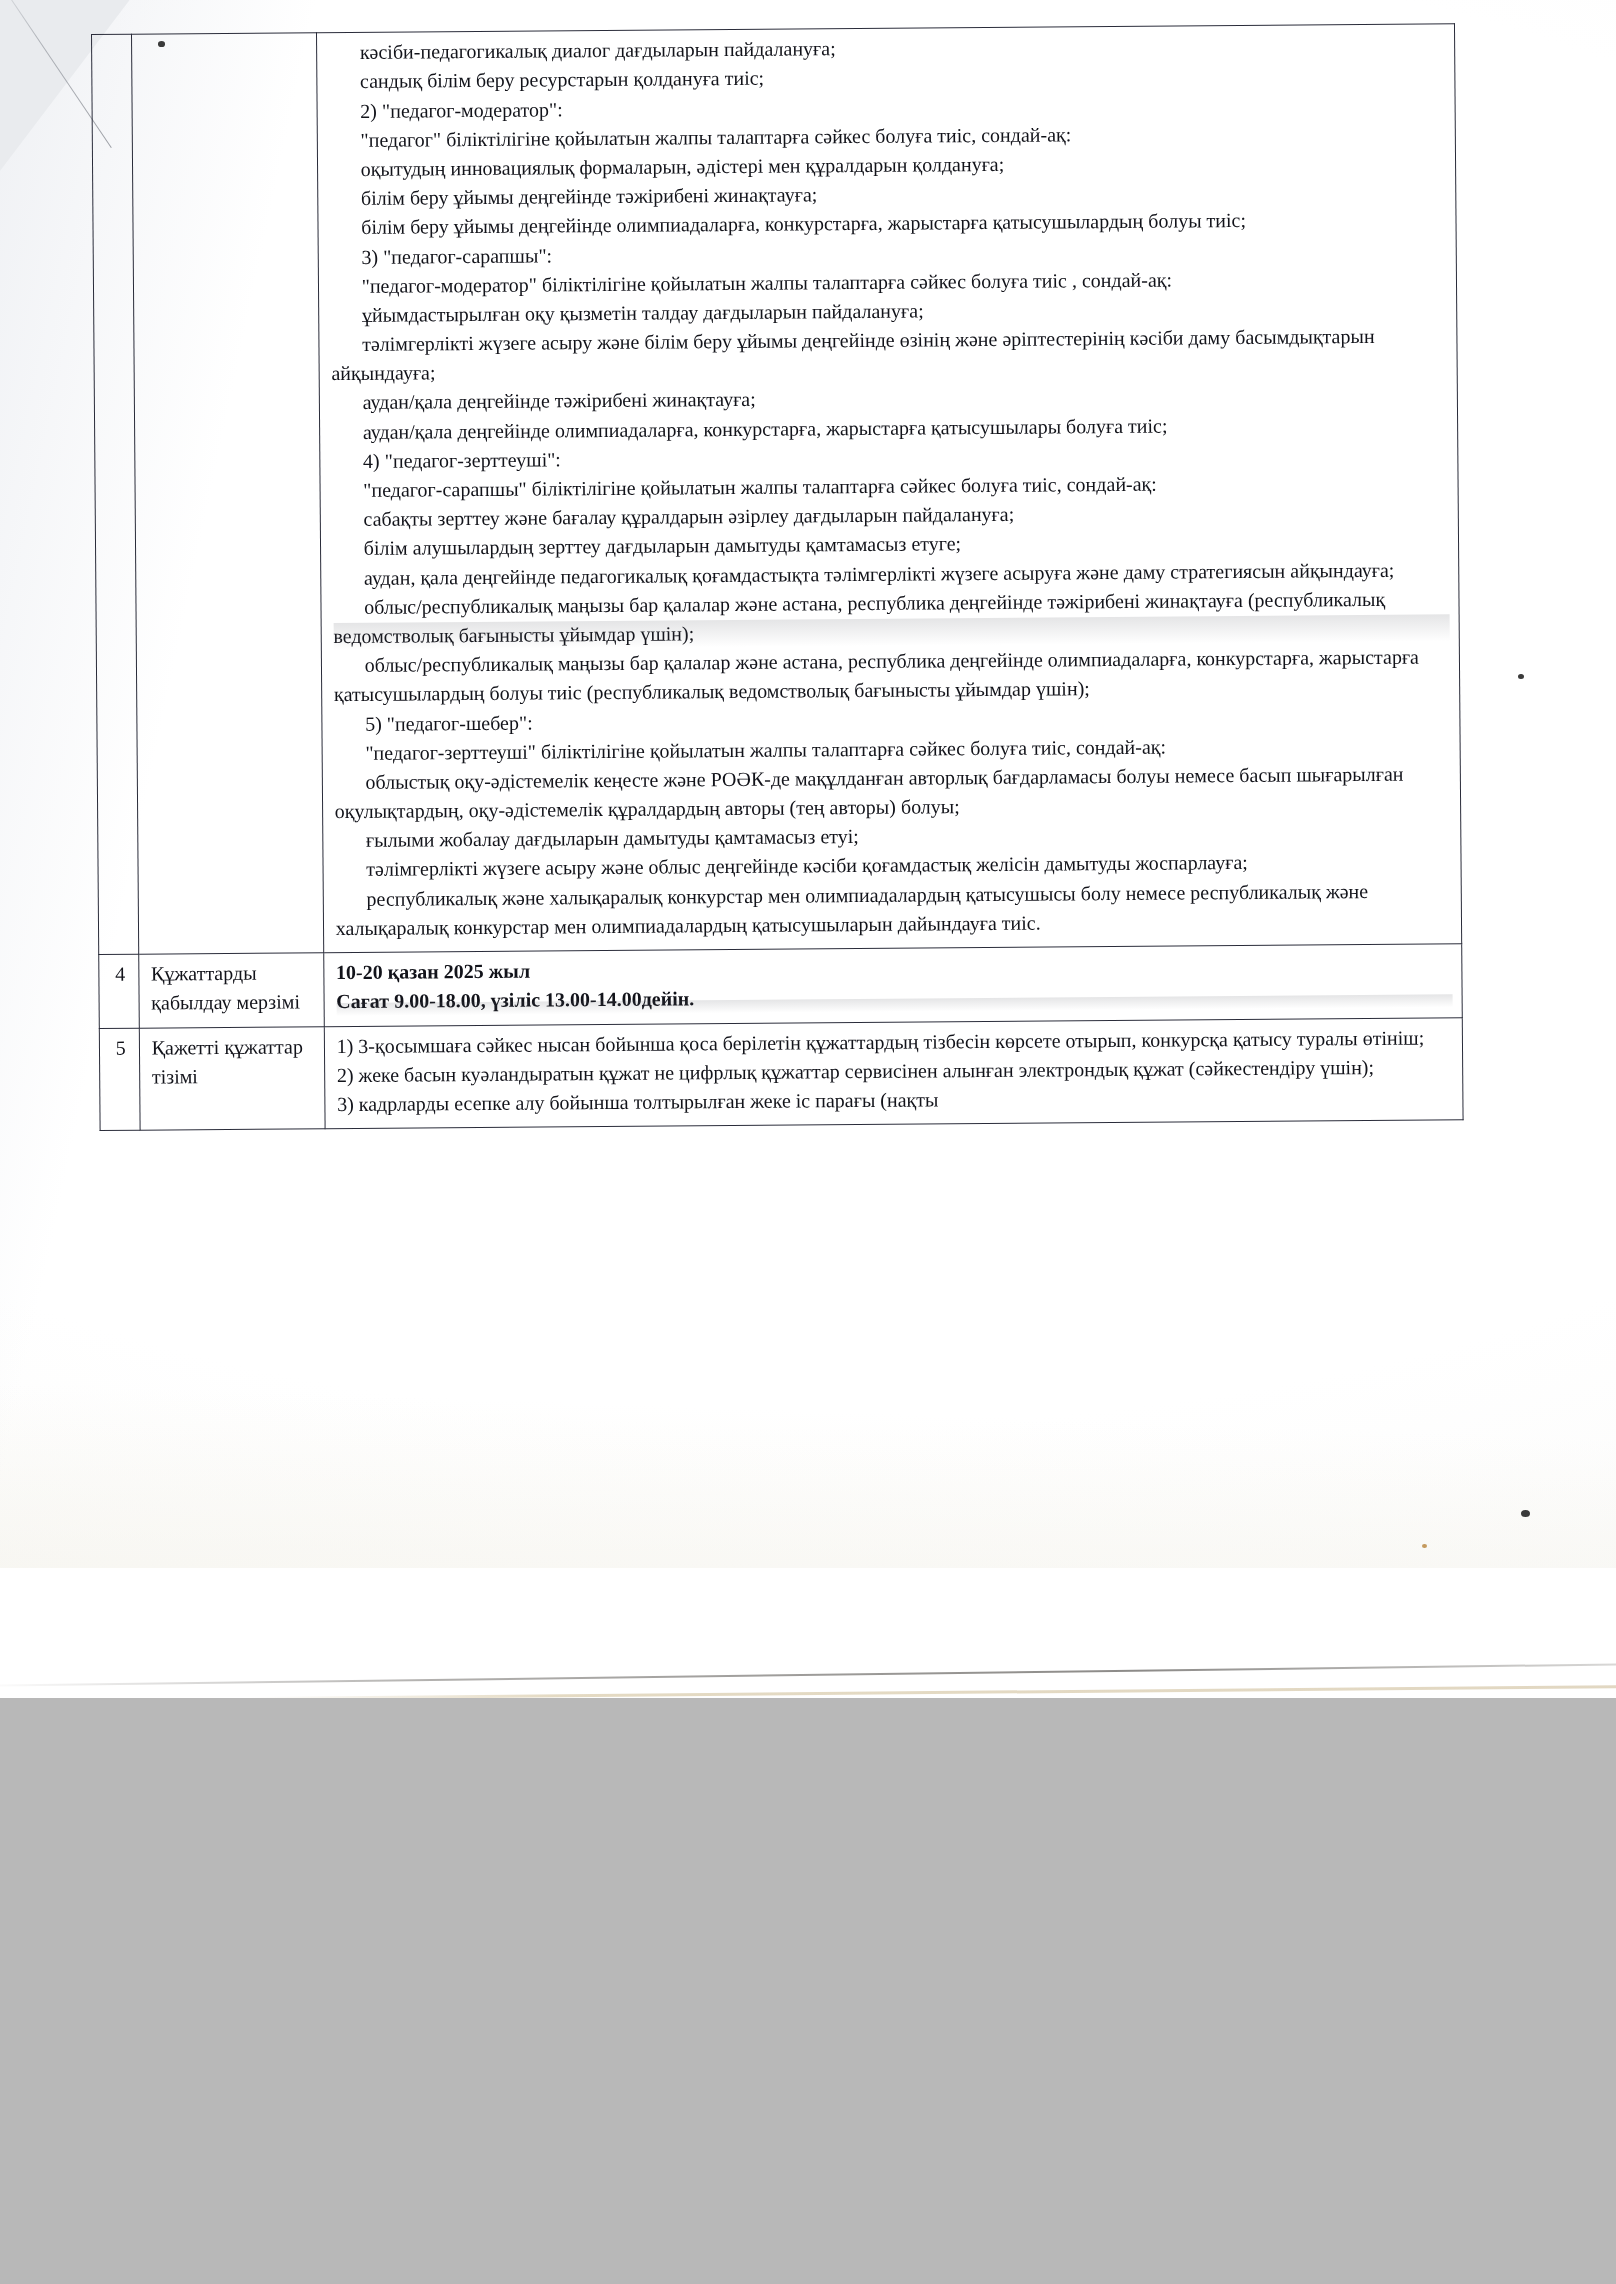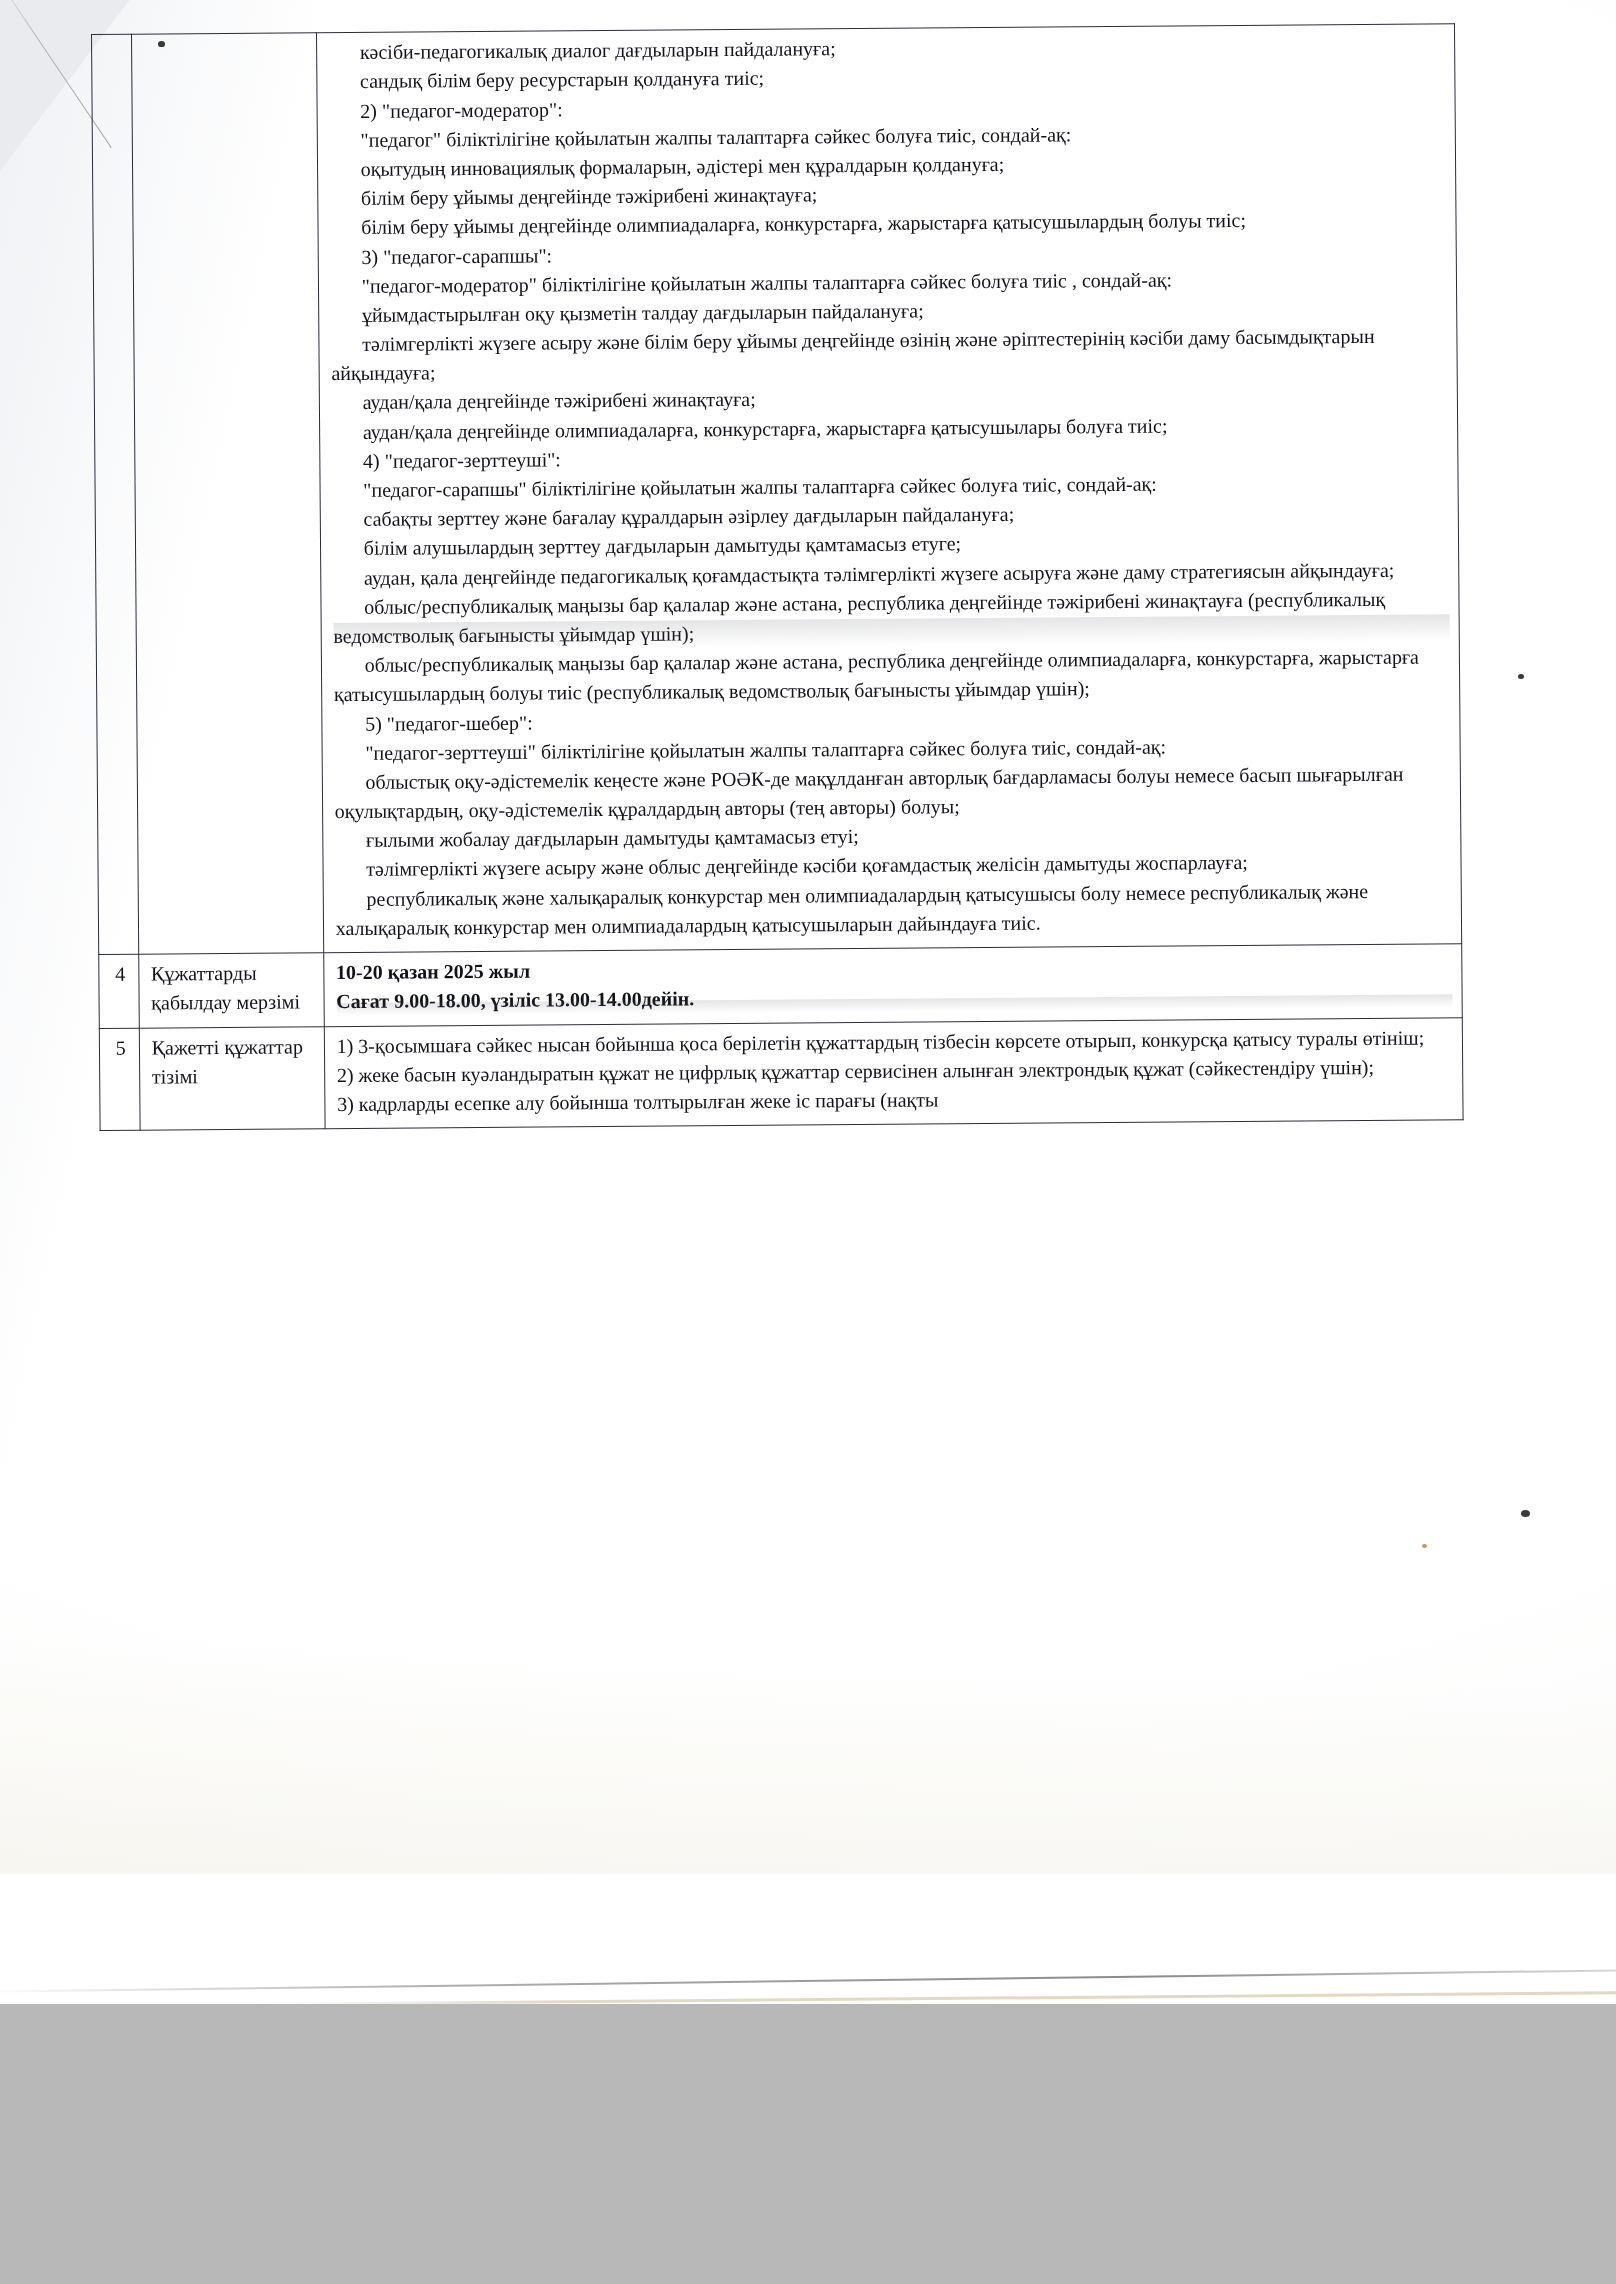--- a/index.html
+++ b/index.html
@@ -4,21 +4,21 @@
 <title>Scanned document page</title>
 <style>
   html, body {
     margin: 0;
     padding: 0;
     background: #b8b8b8;
   }
   #page {
     position: relative;
     width: 1616px;
-    height: 2004px;
+    height: 1698px;
     background: #ffffff;
     overflow: hidden;
     font-family: "Liberation Serif", "DejaVu Serif", serif;
     color: #12131a;
   }
 
   
   .paper-tint {
     position: absolute;
     inset: 0;

